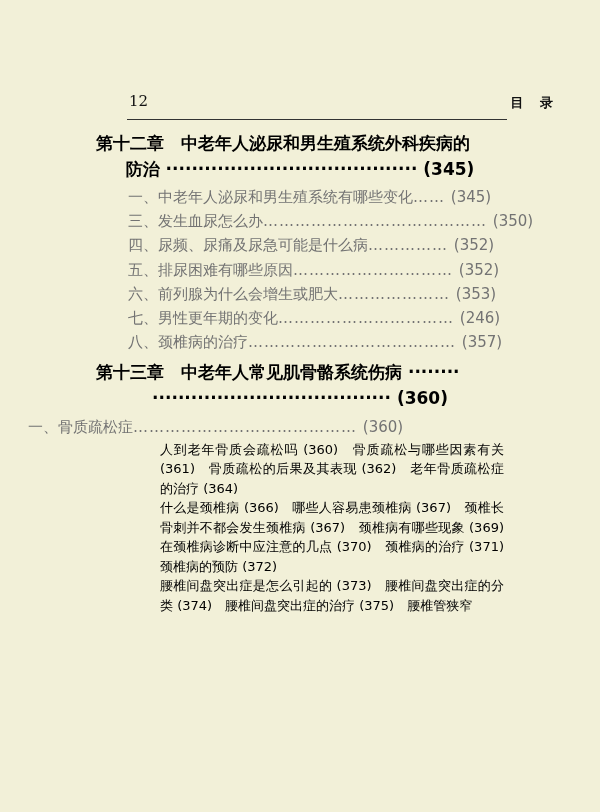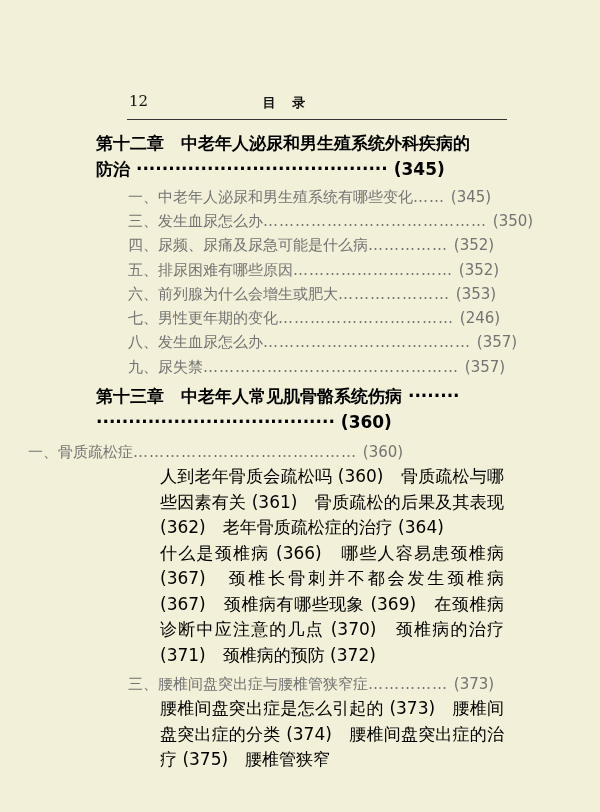--- a/index.html
+++ b/index.html
@@ -40,21 +40,21 @@
     top: 0;
     font-family: "DejaVu Serif", "Liberation Serif", serif;
     font-size: 15px;
     color: #111;
   }
   .header-title {
     position: absolute;
     left: 0;
     top: 2px;
     width: 544px;
-    text-align: center;
+    text-align: right;
     font-family: "DejaVu Sans", sans-serif;
     font-size: 13px;
     letter-spacing: 6px;
     color: #111;
     font-weight: bold;
   }
   .content {
     position: absolute;
     top: 130px;
     left: 0;
@@ -64,37 +64,38 @@
     font-family: "DejaVu Sans", sans-serif;
     font-weight: bold;
     font-size: 17px;
     color: #000;
     line-height: 1.55;
     padding: 0 96px 0 96px;
     margin-bottom: 2px;
   }
   .chapter .ln2 {
     display: block;
+    text-align: center;
   }
   .entry {
     font-family: "DejaVu Sans", sans-serif;
     font-size: 15px;
     color: #737373;
     line-height: 1.62;
     padding-left: 128px;
     padding-right: 96px;
     position: relative;
     white-space: nowrap;
   }
   .entry .num {
     display: inline;
   }
   .sublist {
     font-family: "DejaVu Sans", sans-serif;
-    font-size: 17px;
+    font-size: 13px;
     color: #000;
     line-height: 1.5;
     padding-left: 160px;
     padding-right: 96px;
     text-align: justify;
   }
   .dots {
     letter-spacing: 1px;
   }
 </style>
@@ -128,37 +129,31 @@
     <div class="entry">
       <span>五、排尿困难有哪些原因</span><span class="dots">………………………… </span><span class="num">(352)</span>
     </div>
     <div class="entry">
       <span>六、前列腺为什么会增生或肥大</span><span class="dots">………………… </span><span class="num">(353)</span>
     </div>
     <div class="entry">
       <span>七、男性更年期的变化</span><span class="dots">…………………………… </span><span class="num">(246)</span>
     </div>
     <div class="entry">
-      <span>八、发生血尿怎么办</span><span class="dots">………………………………… </span><span class="num">(357)</span>
-    </div>
-    <div class="entry">
-      <span>九、尿失禁</span><span class="dots">………………………………………… </span><span class="num">(357)</span>
+      <span>八、颈椎病的治疗</span><span class="dots">………………………………… </span><span class="num">(357)</span>
     </div>
 
     <div class="chapter" style="margin-top:4px;">
       <span>第十三章　中老年人常见肌骨骼系统伤病 ········</span>
       <span class="ln2">·····································  (360)</span>
     </div>
 
     <div class="entry" style="margin-top:4px;padding-left:28px;">
       <span>一、骨质疏松症</span><span class="dots">…………………………………… </span><span class="num">(360)</span>
     </div>
     <div class="sublist">人到老年骨质会疏松吗 (360)　骨质疏松与哪些因素有关 (361)　骨质疏松的后果及其表现 (362)　老年骨质疏松症的治疗 (364)</div>
 
     <div class="sublist">什么是颈椎病 (366)　哪些人容易患颈椎病 (367)　颈椎长骨刺并不都会发生颈椎病 (367)　颈椎病有哪些现象 (369)　在颈椎病诊断中应注意的几点 (370)　颈椎病的治疗 (371)　颈椎病的预防 (372)</div>
 
-    <div class="entry" style="margin-top:4px;">
-      <span>三、腰椎间盘突出症与腰椎管狭窄症</span><span class="dots">…………… </span><span class="num">(373)</span>
-    </div>
     <div class="sublist">腰椎间盘突出症是怎么引起的 (373)　腰椎间盘突出症的分类 (374)　腰椎间盘突出症的治疗 (375)　腰椎管狭窄</div>
 
   </div>
 </div>
 
 </body></html>

